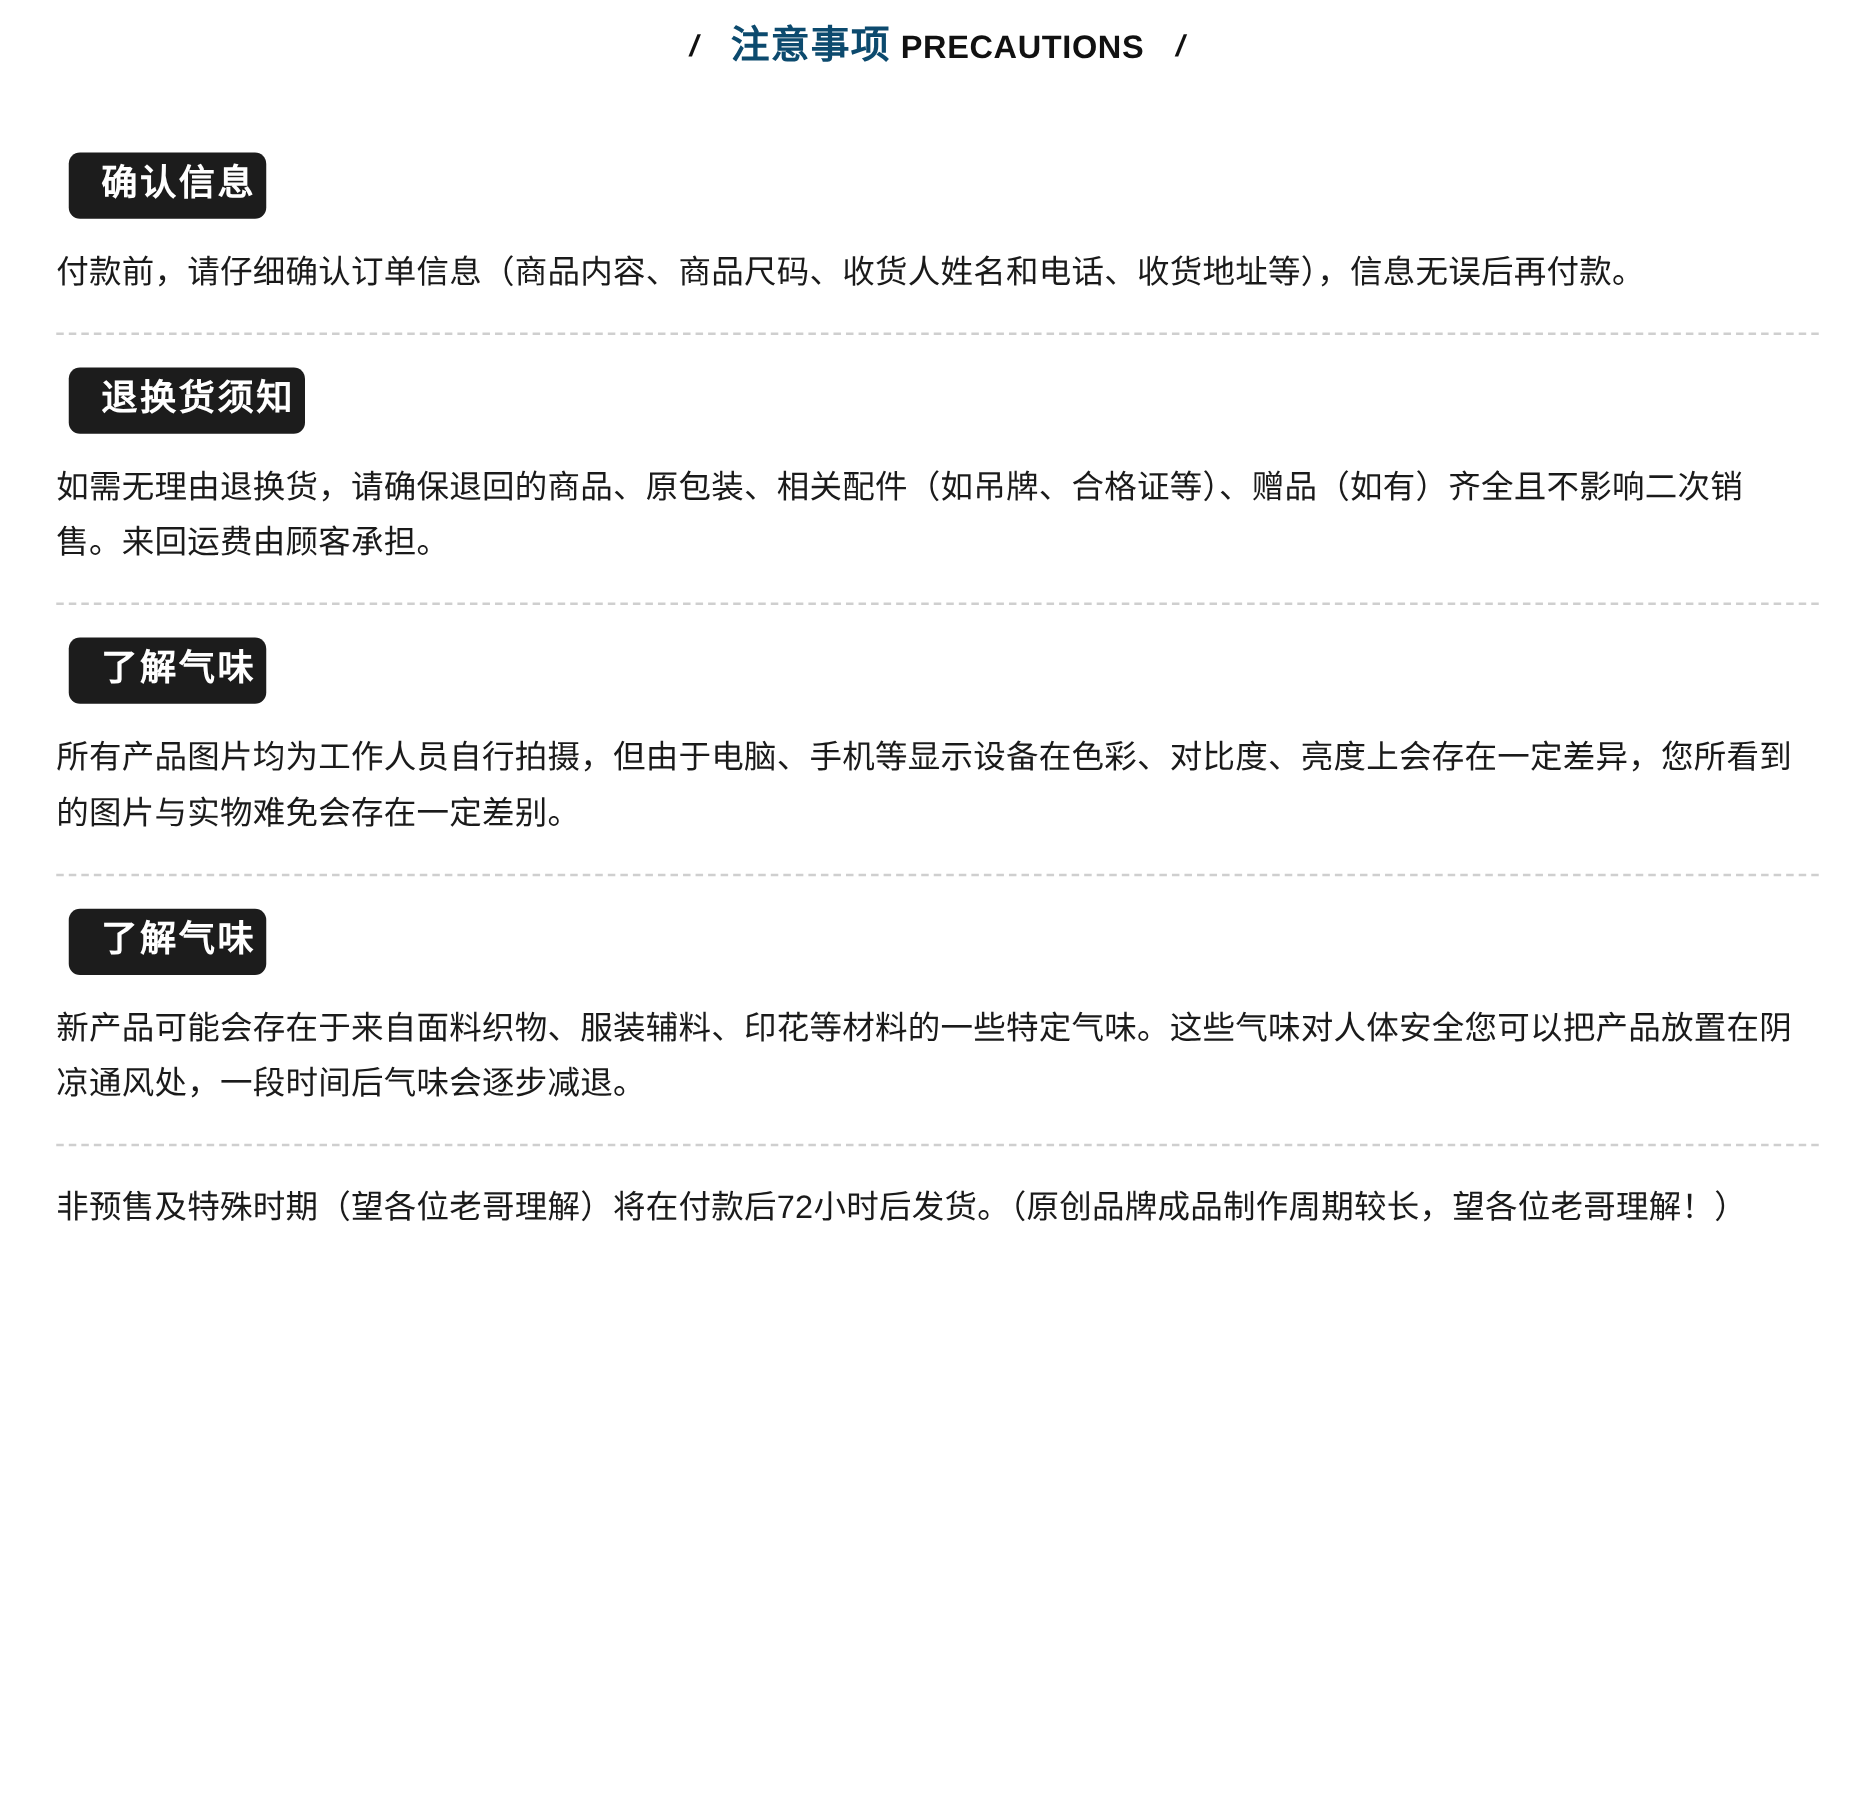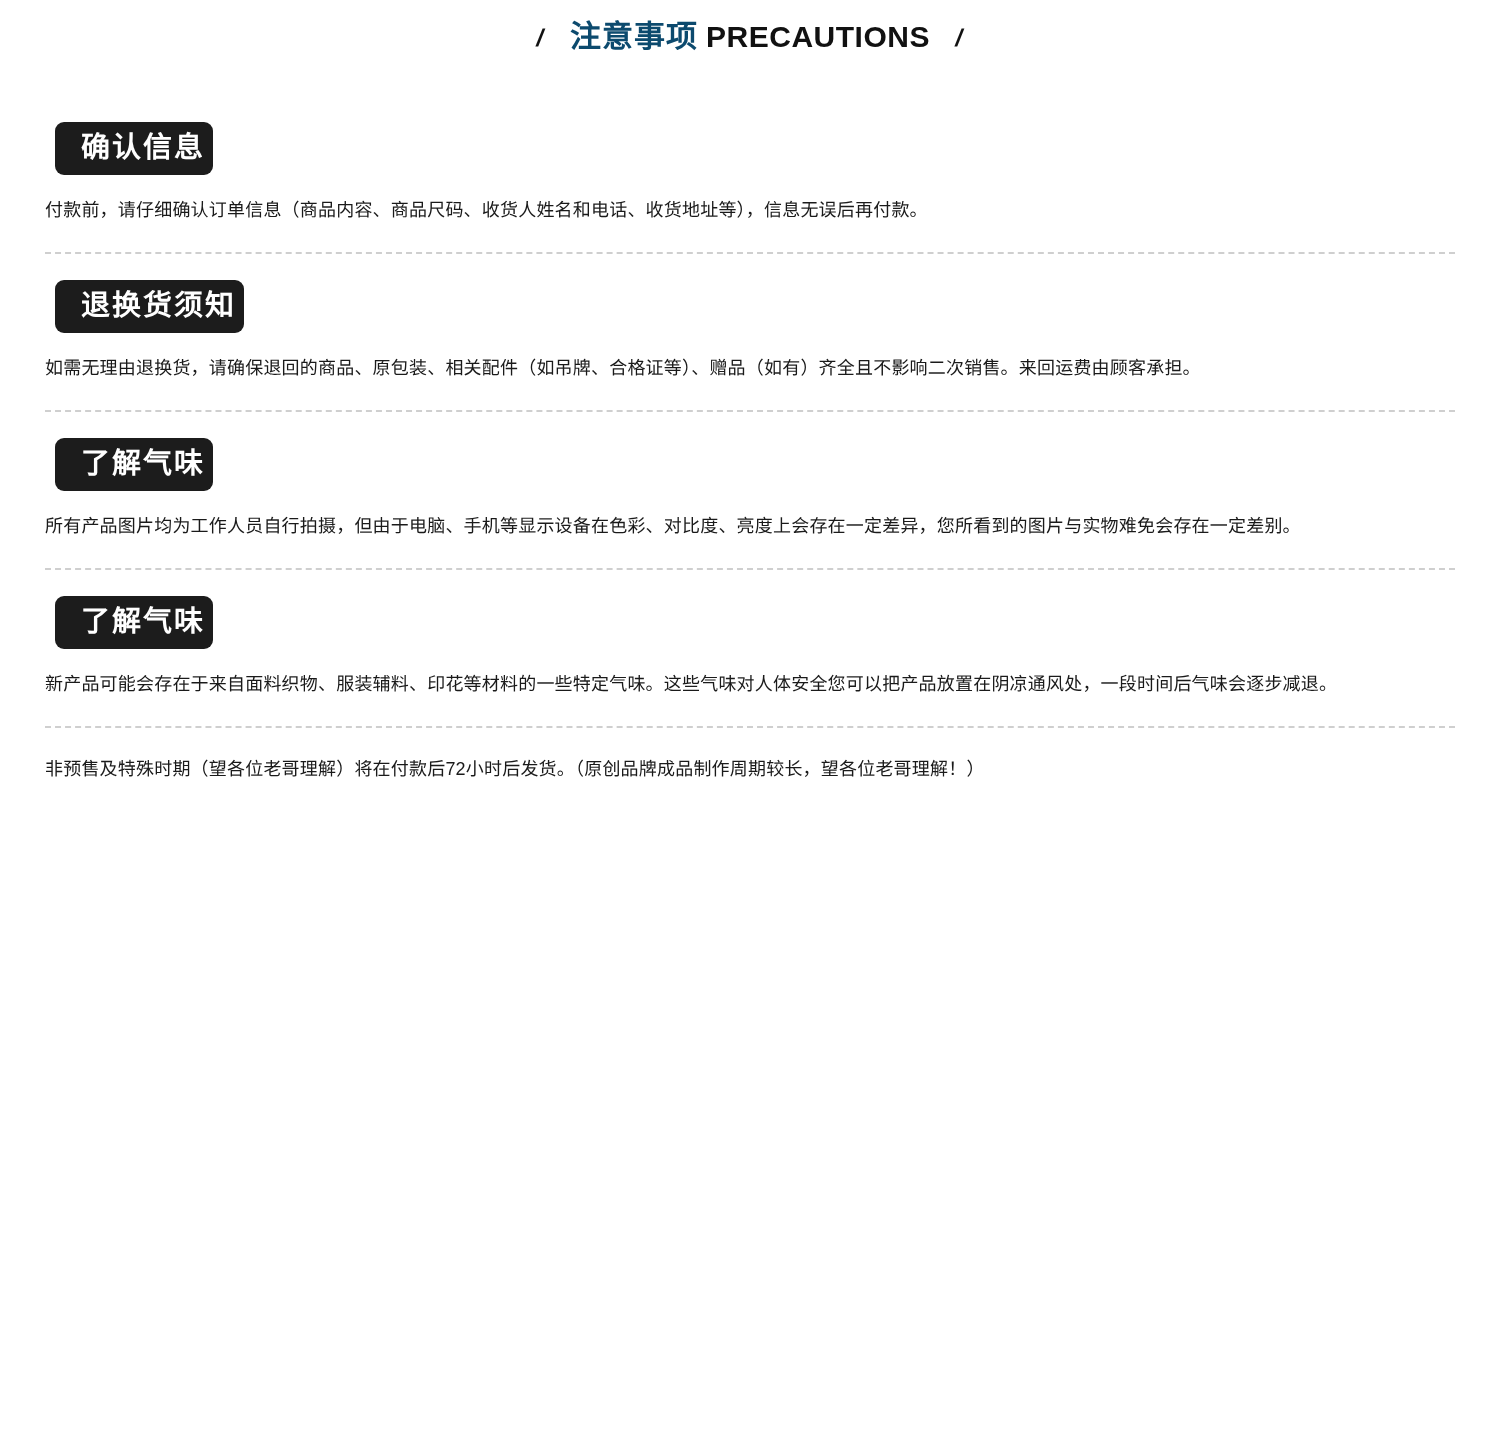--- a/index.html
+++ b/index.html
@@ -42,21 +42,21 @@
   }
   .header .title-cn {
     font-size: 31px;
     font-weight: 700;
     letter-spacing: 1px;
     color: #0c4a6e;
     line-height: 1;
     font-family: Liberation Mono, monospace;
   }
   .header .title-en {
-    font-size: 30px;
+    font-size: 26px;
     font-weight: 700;
     letter-spacing: 0.5px;
     color: #111;
     line-height: 1;
     margin-left: 8px;
     text-align: center;
   }
   .header .title-group {
     display: flex;
     align-items: baseline;
@@ -76,21 +76,21 @@
     color: #ffffff;
     font-size: 29px;
     font-weight: 700;
     letter-spacing: 2px;
     padding: 11px 8px 13px 26px;
     border-radius: 9px;
     line-height: 1;
     margin-left: 10px;
   }
   .body-text {
-    font-size: 18px;
+    font-size: 26px;
     line-height: 1.72;
     color: #1a1a1a;
     margin-top: 20px;
     letter-spacing: 0.2px;
     max-width: 1400px;
   }
   .divider {
     margin-top: 26px;
     border: 0;
     border-top: 2px dashed #cfcfcf;

